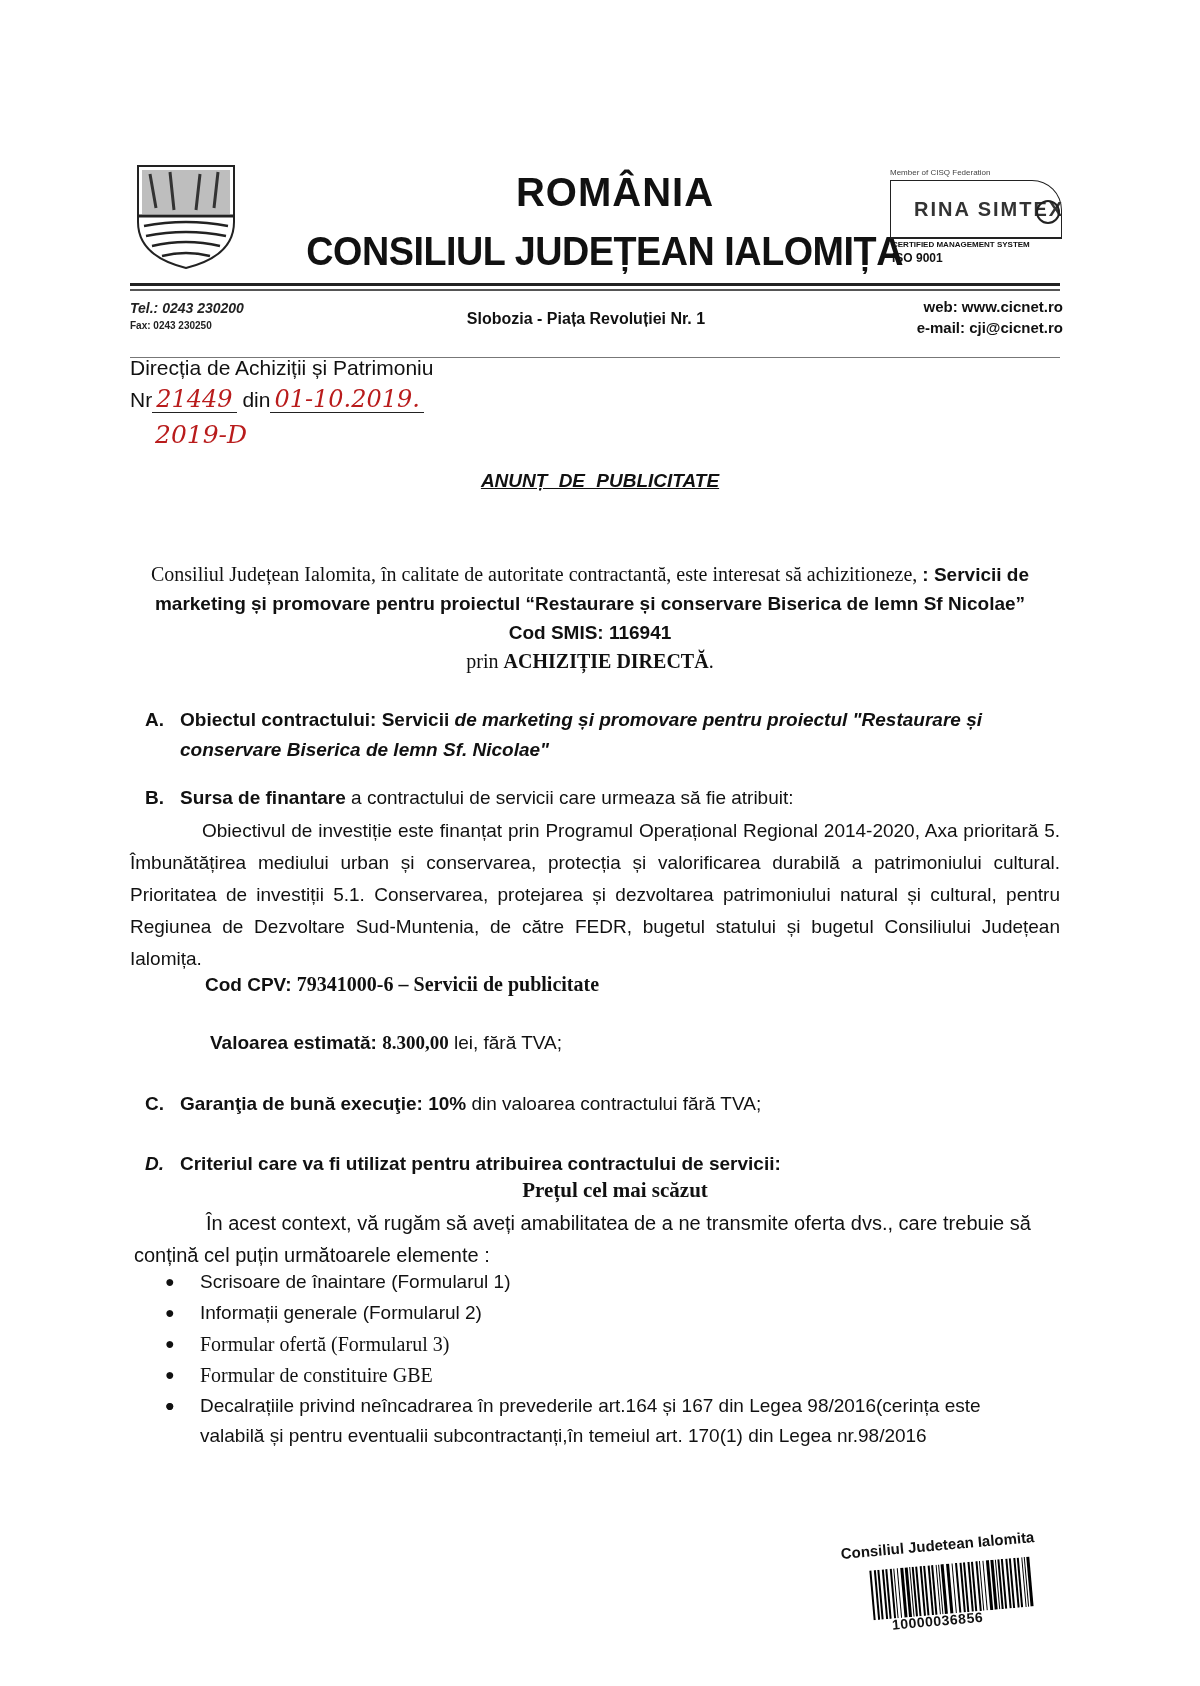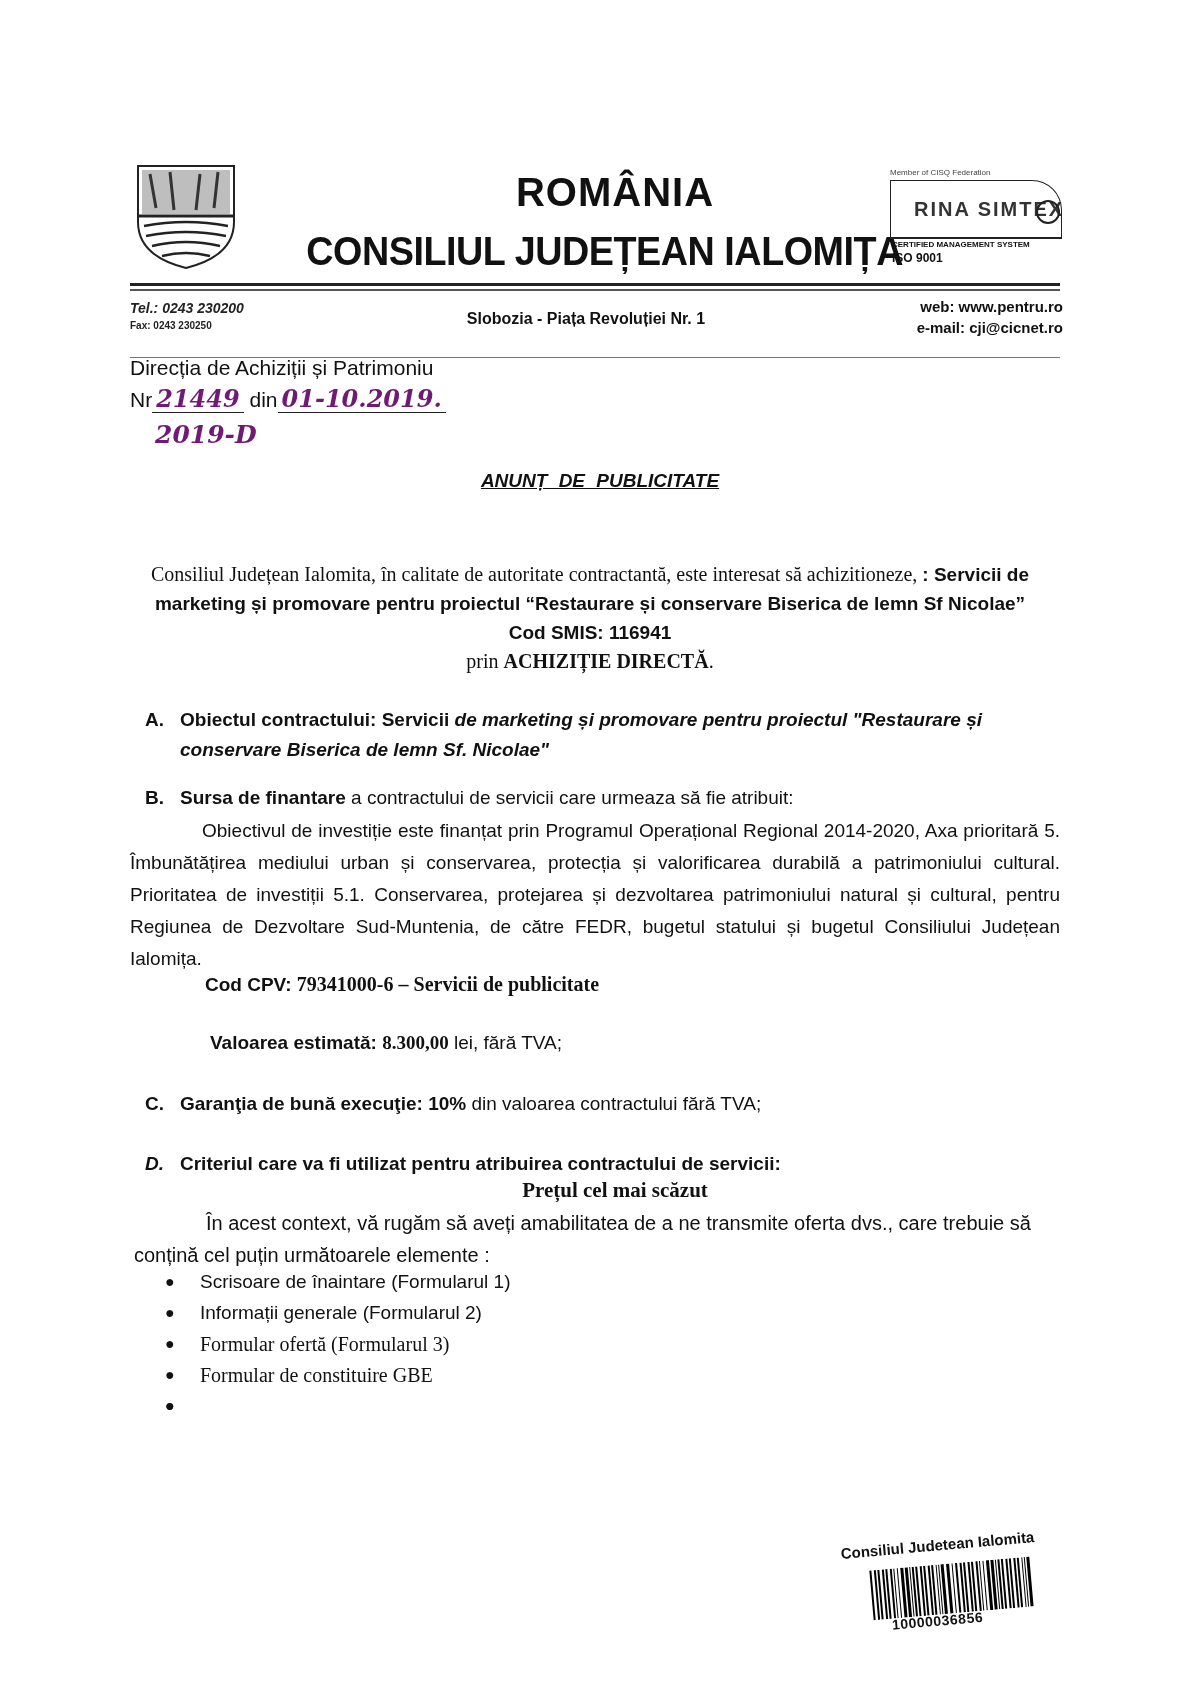--- a/index.html
+++ b/index.html
@@ -1,20 +1,20 @@
 <!DOCTYPE html>
 <html><head>
 <meta charset="utf-8">
 <style>
   html, body { margin: 0; padding: 0; background: #ffffff; }
   body { width: 1200px; height: 1686px; position: relative; overflow: hidden; color: #111; }
   .abs { position: absolute; }
   .sans { font-family: "Liberation Sans", "DejaVu Sans", sans-serif; }
   .serif { font-family: "Liberation Serif", "DejaVu Serif", serif; }
-  .hand { font-family: "DejaVu Serif", serif; font-style: italic; font-weight: 700; color: #701a75; }
+  .hand { font-family: "DejaVu Serif", serif; font-style: italic; font-weight: 400; color: #b91c1c; }
 
   
   #crest { left: 130px; top: 160px; width: 112px; height: 112px; }
   #title-romania { left: 0; width: 1200px; top: 170px; text-align: center; font-size: 40px; font-weight: bold; letter-spacing: 1px; padding-left: 30px; box-sizing: border-box; }
   #title-council { left: 0; width: 1200px; top: 228px; text-align: center; font-size: 41px; font-weight: bold; letter-spacing: -0.5px; padding-left: 10px; box-sizing: border-box; transform: scaleX(0.92); }
   #iso-caption-top { left: 890px; top: 168px; font-size: 8px; color: #444; }
   #iso-frame { left: 890px; top: 180px; width: 170px; height: 56px; border: 1.5px solid #222; border-top-right-radius: 30px; border-bottom: 2px solid #222; }
   #iso-logo-text { left: 898px; top: 198px; font-size: 20px; letter-spacing: 2px; font-weight: bold; color: #333; margin-left: 16px; }
   #iso-seal { left: 1036px; top: 200px; width: 20px; height: 20px; border: 2px solid #222; border-radius: 50%; }
   #iso-cert { left: 892px; top: 240px; font-size: 8px; font-weight: bold; }
@@ -91,21 +91,21 @@
 <div id="iso-seal" class="abs"></div>
 <div id="iso-cert" class="abs sans">CERTIFIED MANAGEMENT SYSTEM</div>
 <div id="iso-std" class="abs sans">ISO 9001</div>
 
 <div id="rule-top-1" class="abs rule"></div>
 <div id="rule-top-2" class="abs rule"></div>
 
 <div id="contact-tel" class="abs sans">Tel.: 0243 230200</div>
 <div id="contact-fax" class="abs sans">Fax: 0243 230250</div>
 <div id="contact-address" class="abs sans">Slobozia - Piața Revoluției Nr. 1</div>
-<div id="contact-web" class="abs sans">web: www.pentru.ro</div>
+<div id="contact-web" class="abs sans">web: www.cicnet.ro</div>
 <div id="contact-email" class="abs sans">e-mail:  cji@cicnet.ro</div>
 
 <div id="rule-bottom" class="abs rule"></div>
 
 <div id="department" class="abs sans">Direcția de Achiziții și Patrimoniu</div>
 <div id="reg-line" class="abs sans">
   <span>Nr</span><span class="hand hand-field">21449</span>
   <span>din</span><span class="hand hand-field">01-10.2019.</span>
 </div>
 <div id="reg-suffix" class="abs hand">2019-D</div>
@@ -155,21 +155,21 @@
 </div>
 <div id="lowest-price" class="abs serif">Prețul cel mai scăzut</div>
 <div id="context-para" class="abs sans">În acest context, vă rugăm să aveți amabilitatea de a ne transmite oferta dvs., care trebuie să conțină cel puțin următoarele elemente :</div>
 
 <ul id="doc-list" class="abs sans">
   <li><span class="bullet">●</span><span>Scrisoare de înaintare  (Formularul 1)</span></li>
   <li><span class="bullet">●</span><span>Informații generale (Formularul 2)</span></li>
   <li class="serifi"><span class="bullet">●</span><span>Formular ofertă (Formularul 3)</span></li>
   <li class="serifi"><span class="bullet">●</span><span>Formular de constituire GBE</span></li>
   <li><span class="bullet">●</span></li>
-  <li><span class="bullet">●</span></li>
+  <li><span class="bullet">●</span><span>Decalrațiile privind neîncadrarea în prevederile art.164 și 167 din Legea 98/2016(cerința este valabilă și pentru eventualii subcontractanți,în temeiul art. 170(1) din Legea nr.98/2016</span></li>
 </ul>
 
 <div id="stamp" class="abs sans">
   <div id="stamp-org">Consiliul Judetean Ialomita</div>
   <svg id="stamp-barcode" viewBox="0 0 165 50" preserveAspectRatio="none">
       <rect x="2" y="0" width="2" height="50" fill="#000"></rect>
       <rect x="6.5" y="0" width="2" height="50" fill="#000"></rect>
       <rect x="10" y="0" width="2" height="50" fill="#000"></rect>
       <rect x="14.5" y="0" width="2" height="50" fill="#000"></rect>
       <rect x="18" y="0" width="2" height="50" fill="#000"></rect>

